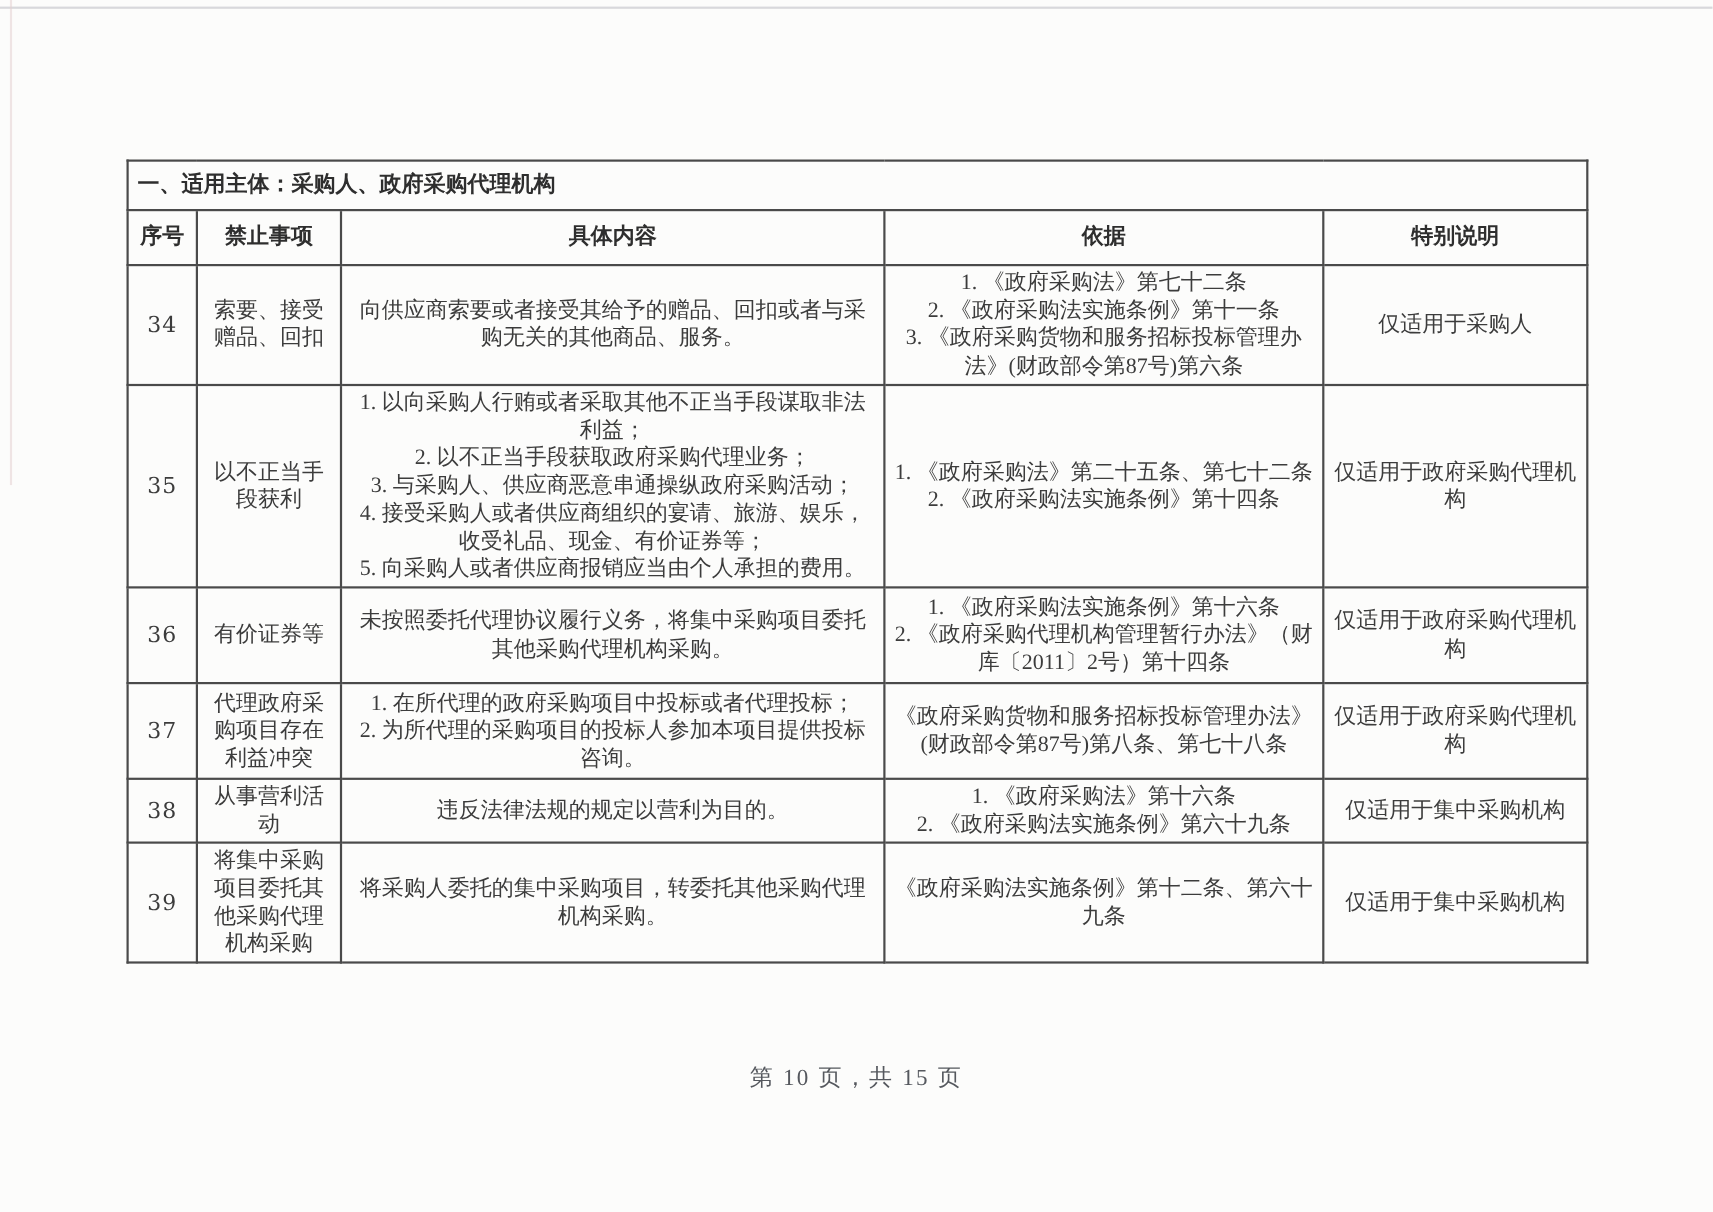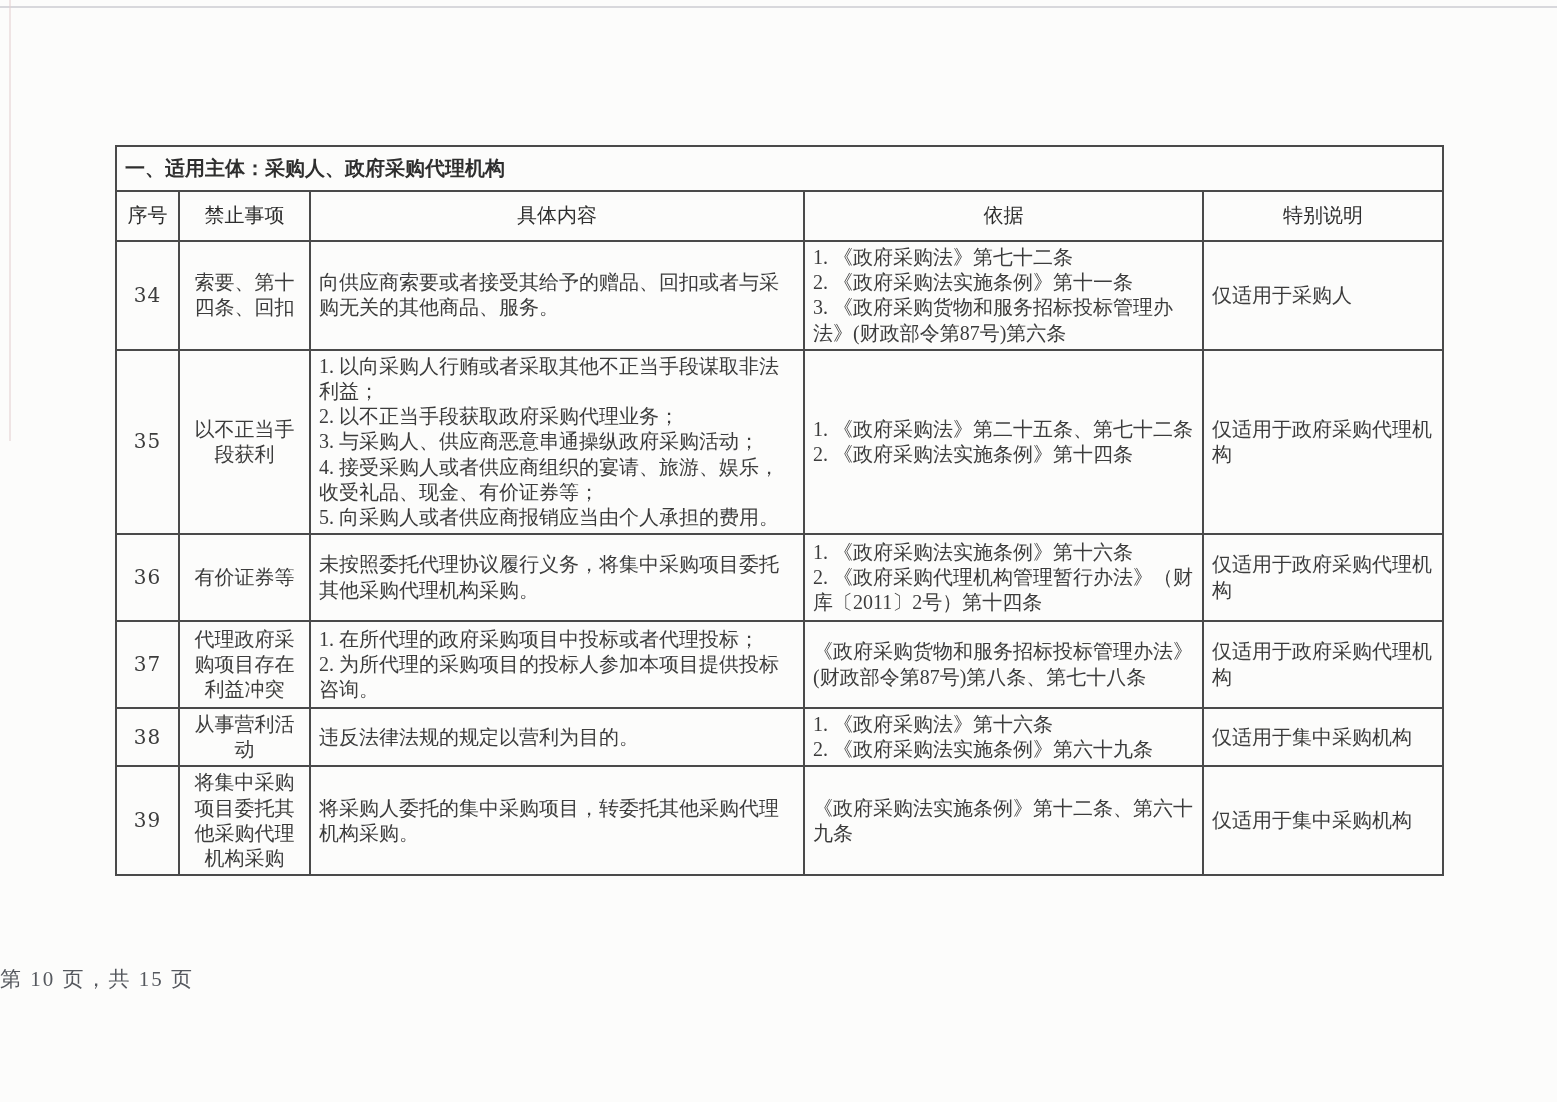--- a/index.html
+++ b/index.html
@@ -50,50 +50,50 @@
   }
   .title-row td {
     font-weight: bold;
     color: #2e2e2e;
     font-size: 21px;
     text-align: left;
     padding-left: 10px;
     height: 45px;
   }
   .header-row th {
-    font-weight: normal;
+    font-weight: bold;
     color: #2e2e2e;
     text-align: center;
     height: 50px;
   }
   td.c-no {
     text-align: center;
     font-family: "DejaVu Serif", "Liberation Serif", serif;
     font-size: 19px;
     letter-spacing: 1px;
   }
   td.c-item {
     text-align: center;
   }
   td.c-content, td.c-basis, td.c-note {
-    text-align: left;
+    text-align: center;
     white-space: pre-wrap;
   }
   tr.r34 { height: 100px; }
   tr.r35 { height: 168px; }
   tr.r36 { height: 87px; }
   tr.r37 { height: 87px; }
   tr.r38 { height: 56px; }
   tr.r39 { height: 105px; }
   .page-footer {
     position: absolute;
     top: 965px;
     left: 0;
     width: 100%;
-    text-align: left;
+    text-align: center;
     font-size: 21px;
     color: #55585e;
     letter-spacing: 2px;
   }
 </style>
 </head>
 <body>
 
 <div class="scan-edge-top"></div>
 <div class="scan-edge-left"></div>
@@ -113,21 +113,21 @@
     </tr>
     <tr class="header-row">
       <th>序号</th>
       <th>禁止事项</th>
       <th>具体内容</th>
       <th>依据</th>
       <th>特别说明</th>
     </tr>
     <tr class="r34">
       <td class="c-no">34</td>
-      <td class="c-item">索要、第十四条、回扣</td>
+      <td class="c-item">索要、接受赠品、回扣</td>
       <td class="c-content">向供应商索要或者接受其给予的赠品、回扣或者与采购无关的其他商品、服务。</td>
       <td class="c-basis">1. 《政府采购法》第七十二条
 2. 《政府采购法实施条例》第十一条
 3. 《政府采购货物和服务招标投标管理办法》(财政部令第87号)第六条</td>
       <td class="c-note">仅适用于采购人</td>
     </tr>
     <tr class="r35">
       <td class="c-no">35</td>
       <td class="c-item">以不正当手段获利</td>
       <td class="c-content">1. 以向采购人行贿或者采取其他不正当手段谋取非法利益；

